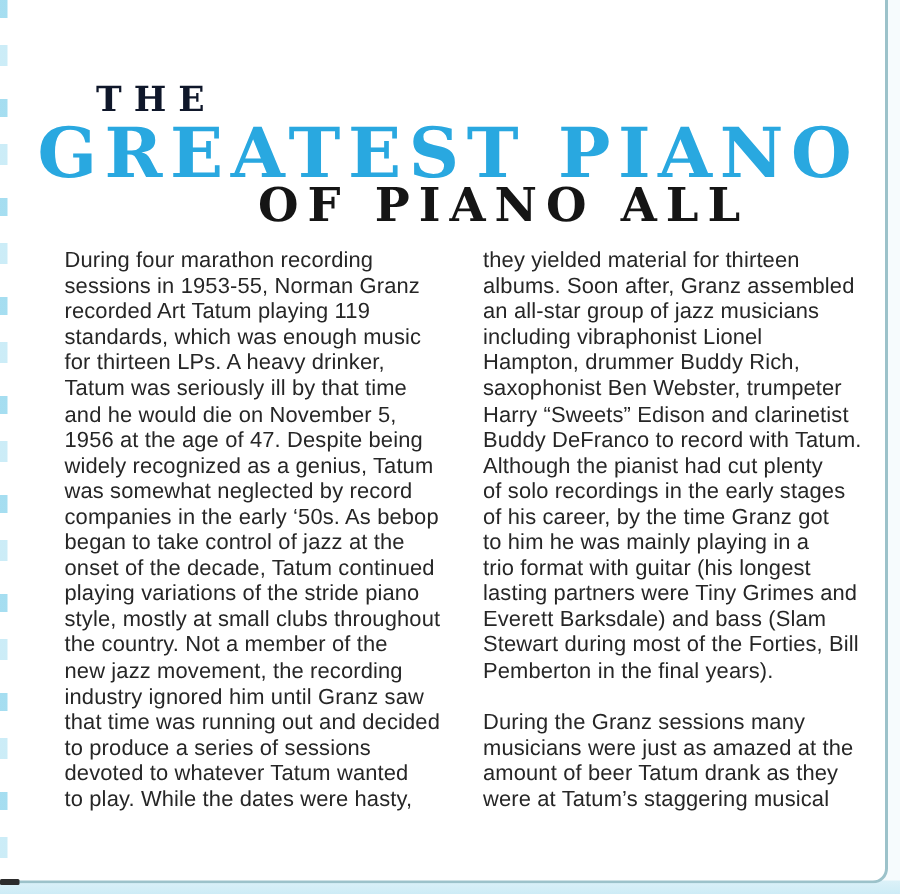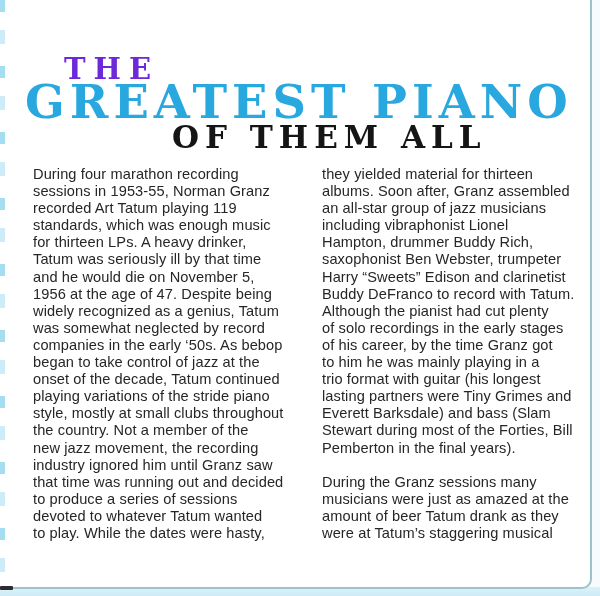--- a/index.html
+++ b/index.html
@@ -60,23 +60,23 @@
   .title-block { position: absolute; left: 0; top: 0; width: 600px; z-index: 5; }
   .title-line {
     position: absolute;
     font-family: "DejaVu Serif", serif;
     font-weight: bold;
     line-height: 1;
     white-space: nowrap;
   }
   .title-the {
     left: 64px; top: 55px;
-    font-size: 29px;
+    font-size: 23px;
     letter-spacing: 8px;
-    color: #6d28d9;
+    color: #0f172a;
   }
   .title-greatest {
     left: 25px; top: 79px;
     font-size: 46px;
     letter-spacing: 5px;
     color: #29a8e0;
     transform: scaleX(1.01);
     transform-origin: left center;
   }
   .title-ofthemall {
@@ -89,36 +89,36 @@
   .column {
     position: absolute;
     top: 166px;
     font-size: 14.6px;
     line-height: 17.1px;
     letter-spacing: 0.1px;
     color: #262626;
     white-space: pre;
     z-index: 5;
   }
-  .column.left  { left: 33px;  width: 262px; }
+  .column.left  { left: 43px;  width: 262px; }
   .column.right { left: 322px; width: 270px; }
 </style>
 </head>
 <body>
 
 <div class="scan">
   <div class="edge-bottom"></div>
   <div class="page"></div>
   <div class="edge-left"></div>
   <div class="corner-mark"></div>
 
   <div class="title-block">
     <div class="title-line title-the">THE</div>
     <div class="title-line title-greatest">GREATEST PIANO</div>
-    <div class="title-line title-ofthemall">OF THEM ALL</div>
+    <div class="title-line title-ofthemall">OF PIANO ALL</div>
   </div>
 
   <div class="column left">During four marathon recording
 sessions in 1953-55, Norman Granz
 recorded Art Tatum playing 119
 standards, which was enough music
 for thirteen LPs. A heavy drinker,
 Tatum was seriously ill by that time
 and he would die on November 5,
 1956 at the age of 47. Despite being

